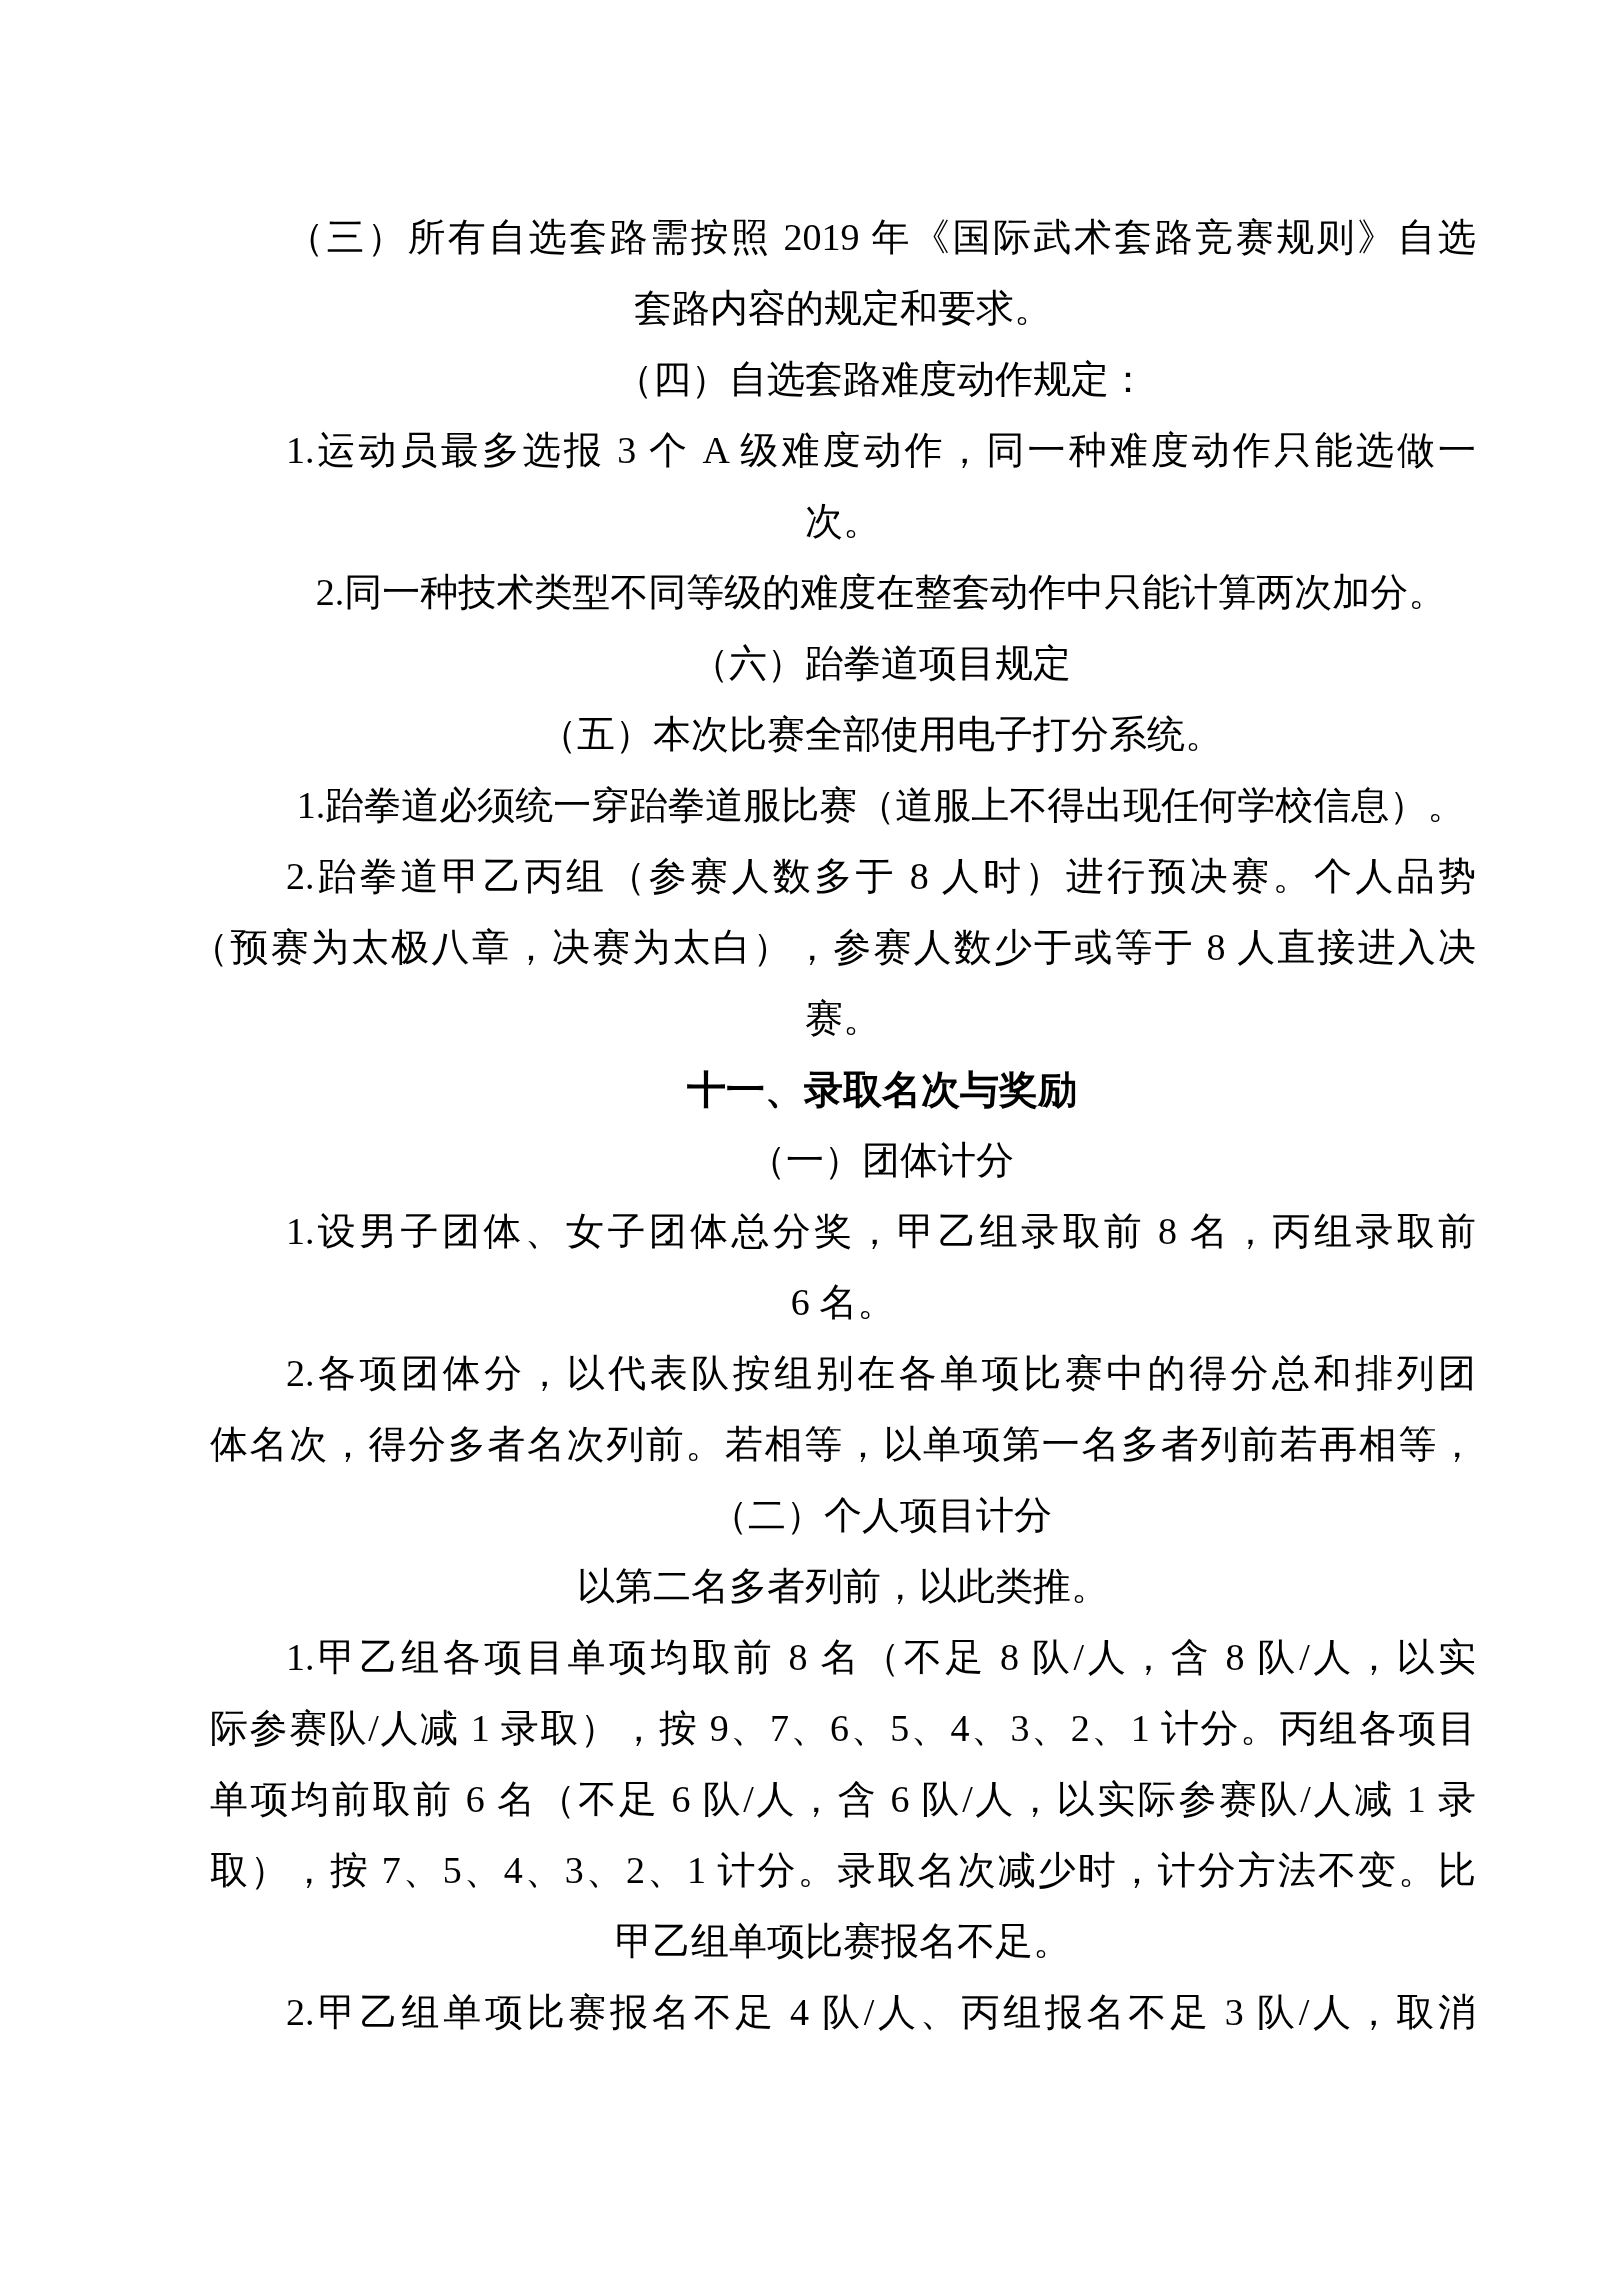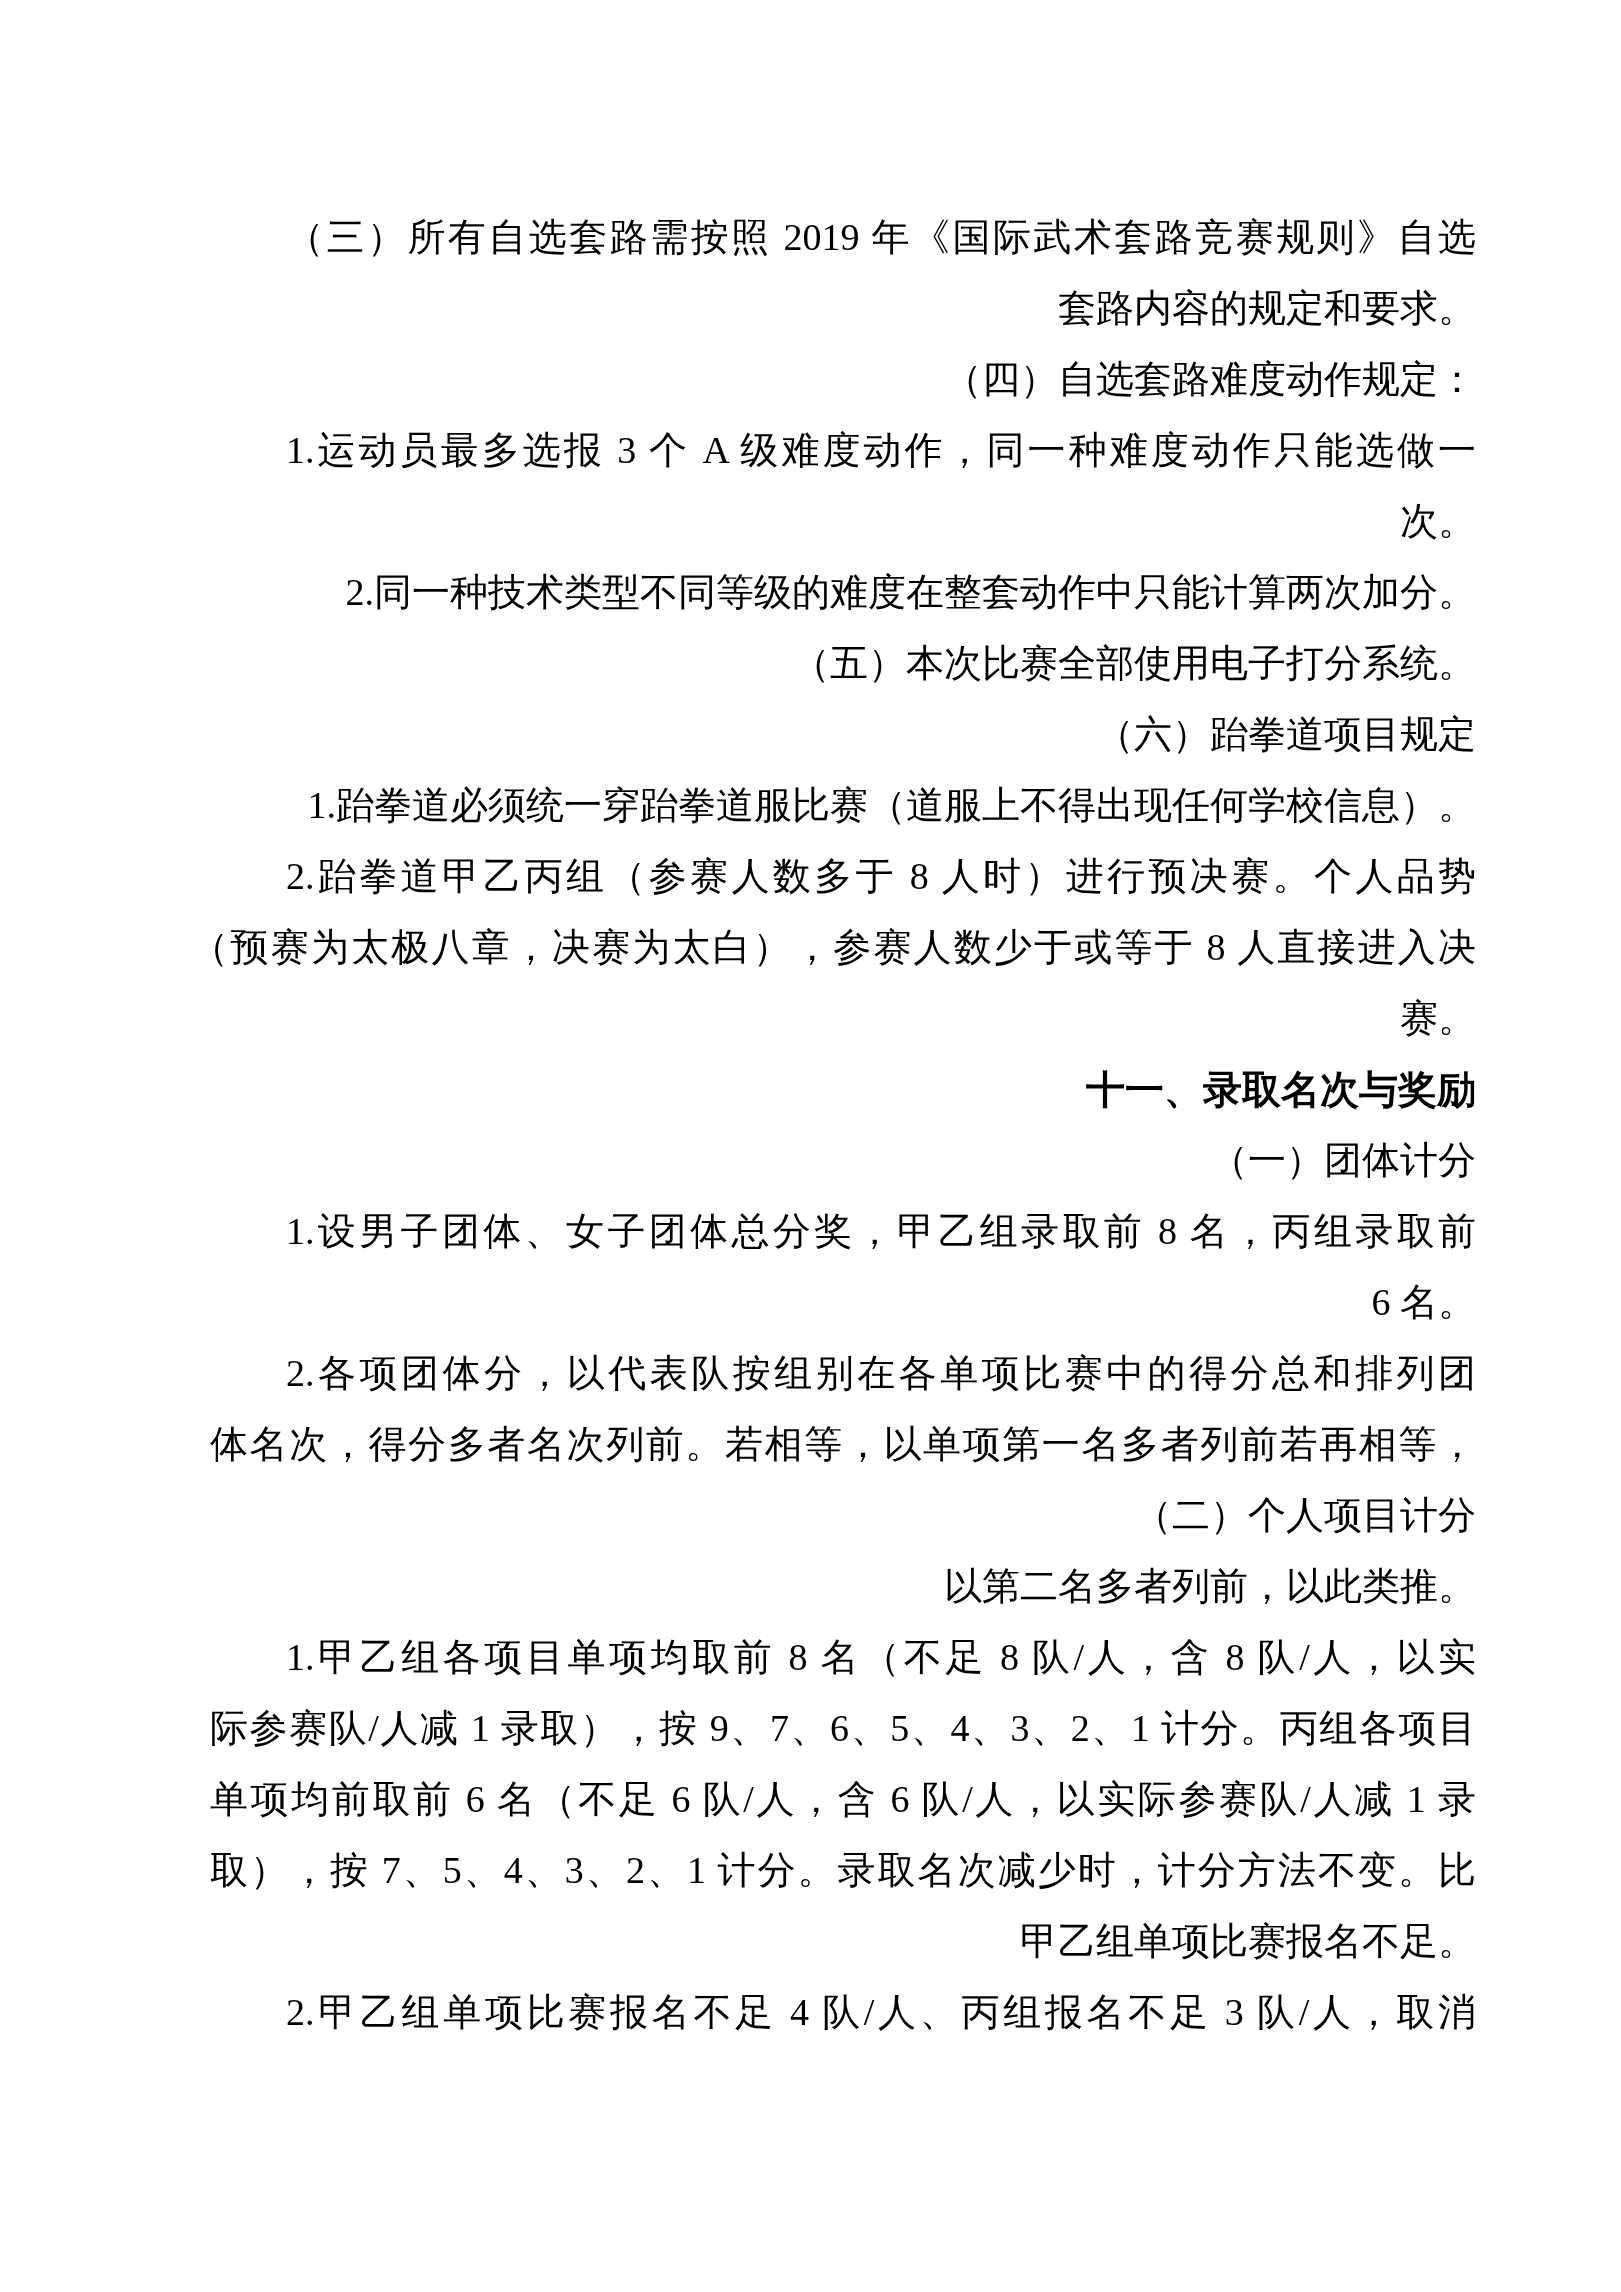--- a/index.html
+++ b/index.html
@@ -25,21 +25,21 @@
     left: 210px;
     top: 202px;
     width: 1266px;
   }
   .line {
     font-family: "Liberation Serif", "DejaVu Serif", serif;
     font-size: 38px;
     line-height: 71px;
     height: 71px;
     color: #000000;
-    text-align: right;
+    text-align: center;
     overflow: visible;
   }
   .line.fill {
     text-align: justify;
     text-align-last: justify;
   }
   .line.indent {
     text-indent: 2em;
   }
   .line.hang {
@@ -55,22 +55,22 @@
 <body>
 
 <div class="page">
   <div class="page-content" id="content">
       <div class="line indent fill">（三）所有自选套路需按照 2019 年《国际武术套路竞赛规则》自选</div>
       <div class="line">套路内容的规定和要求。</div>
       <div class="line indent">（四）自选套路难度动作规定：</div>
       <div class="line indent fill">1.运动员最多选报 3 个 A 级难度动作，同一种难度动作只能选做一</div>
       <div class="line">次。</div>
       <div class="line indent">2.同一种技术类型不同等级的难度在整套动作中只能计算两次加分。</div>
+      <div class="line indent">（六）跆拳道项目规定</div>
       <div class="line indent">（五）本次比赛全部使用电子打分系统。</div>
-      <div class="line indent">（六）跆拳道项目规定</div>
       <div class="line indent">1.跆拳道必须统一穿跆拳道服比赛（道服上不得出现任何学校信息）。</div>
       <div class="line indent fill">2.跆拳道甲乙丙组（参赛人数多于 8 人时）进行预决赛。个人品势</div>
       <div class="line fill hang">（预赛为太极八章，决赛为太白），参赛人数少于或等于 8 人直接进入决</div>
       <div class="line">赛。</div>
       <div class="line indent heading">十一、录取名次与奖励</div>
       <div class="line indent">（一）团体计分</div>
       <div class="line indent fill">1.设男子团体、女子团体总分奖，甲乙组录取前 8 名，丙组录取前</div>
       <div class="line">6 名。</div>
       <div class="line indent fill">2.各项团体分，以代表队按组别在各单项比赛中的得分总和排列团</div>
       <div class="line fill">体名次，得分多者名次列前。若相等，以单项第一名多者列前若再相等，</div>

